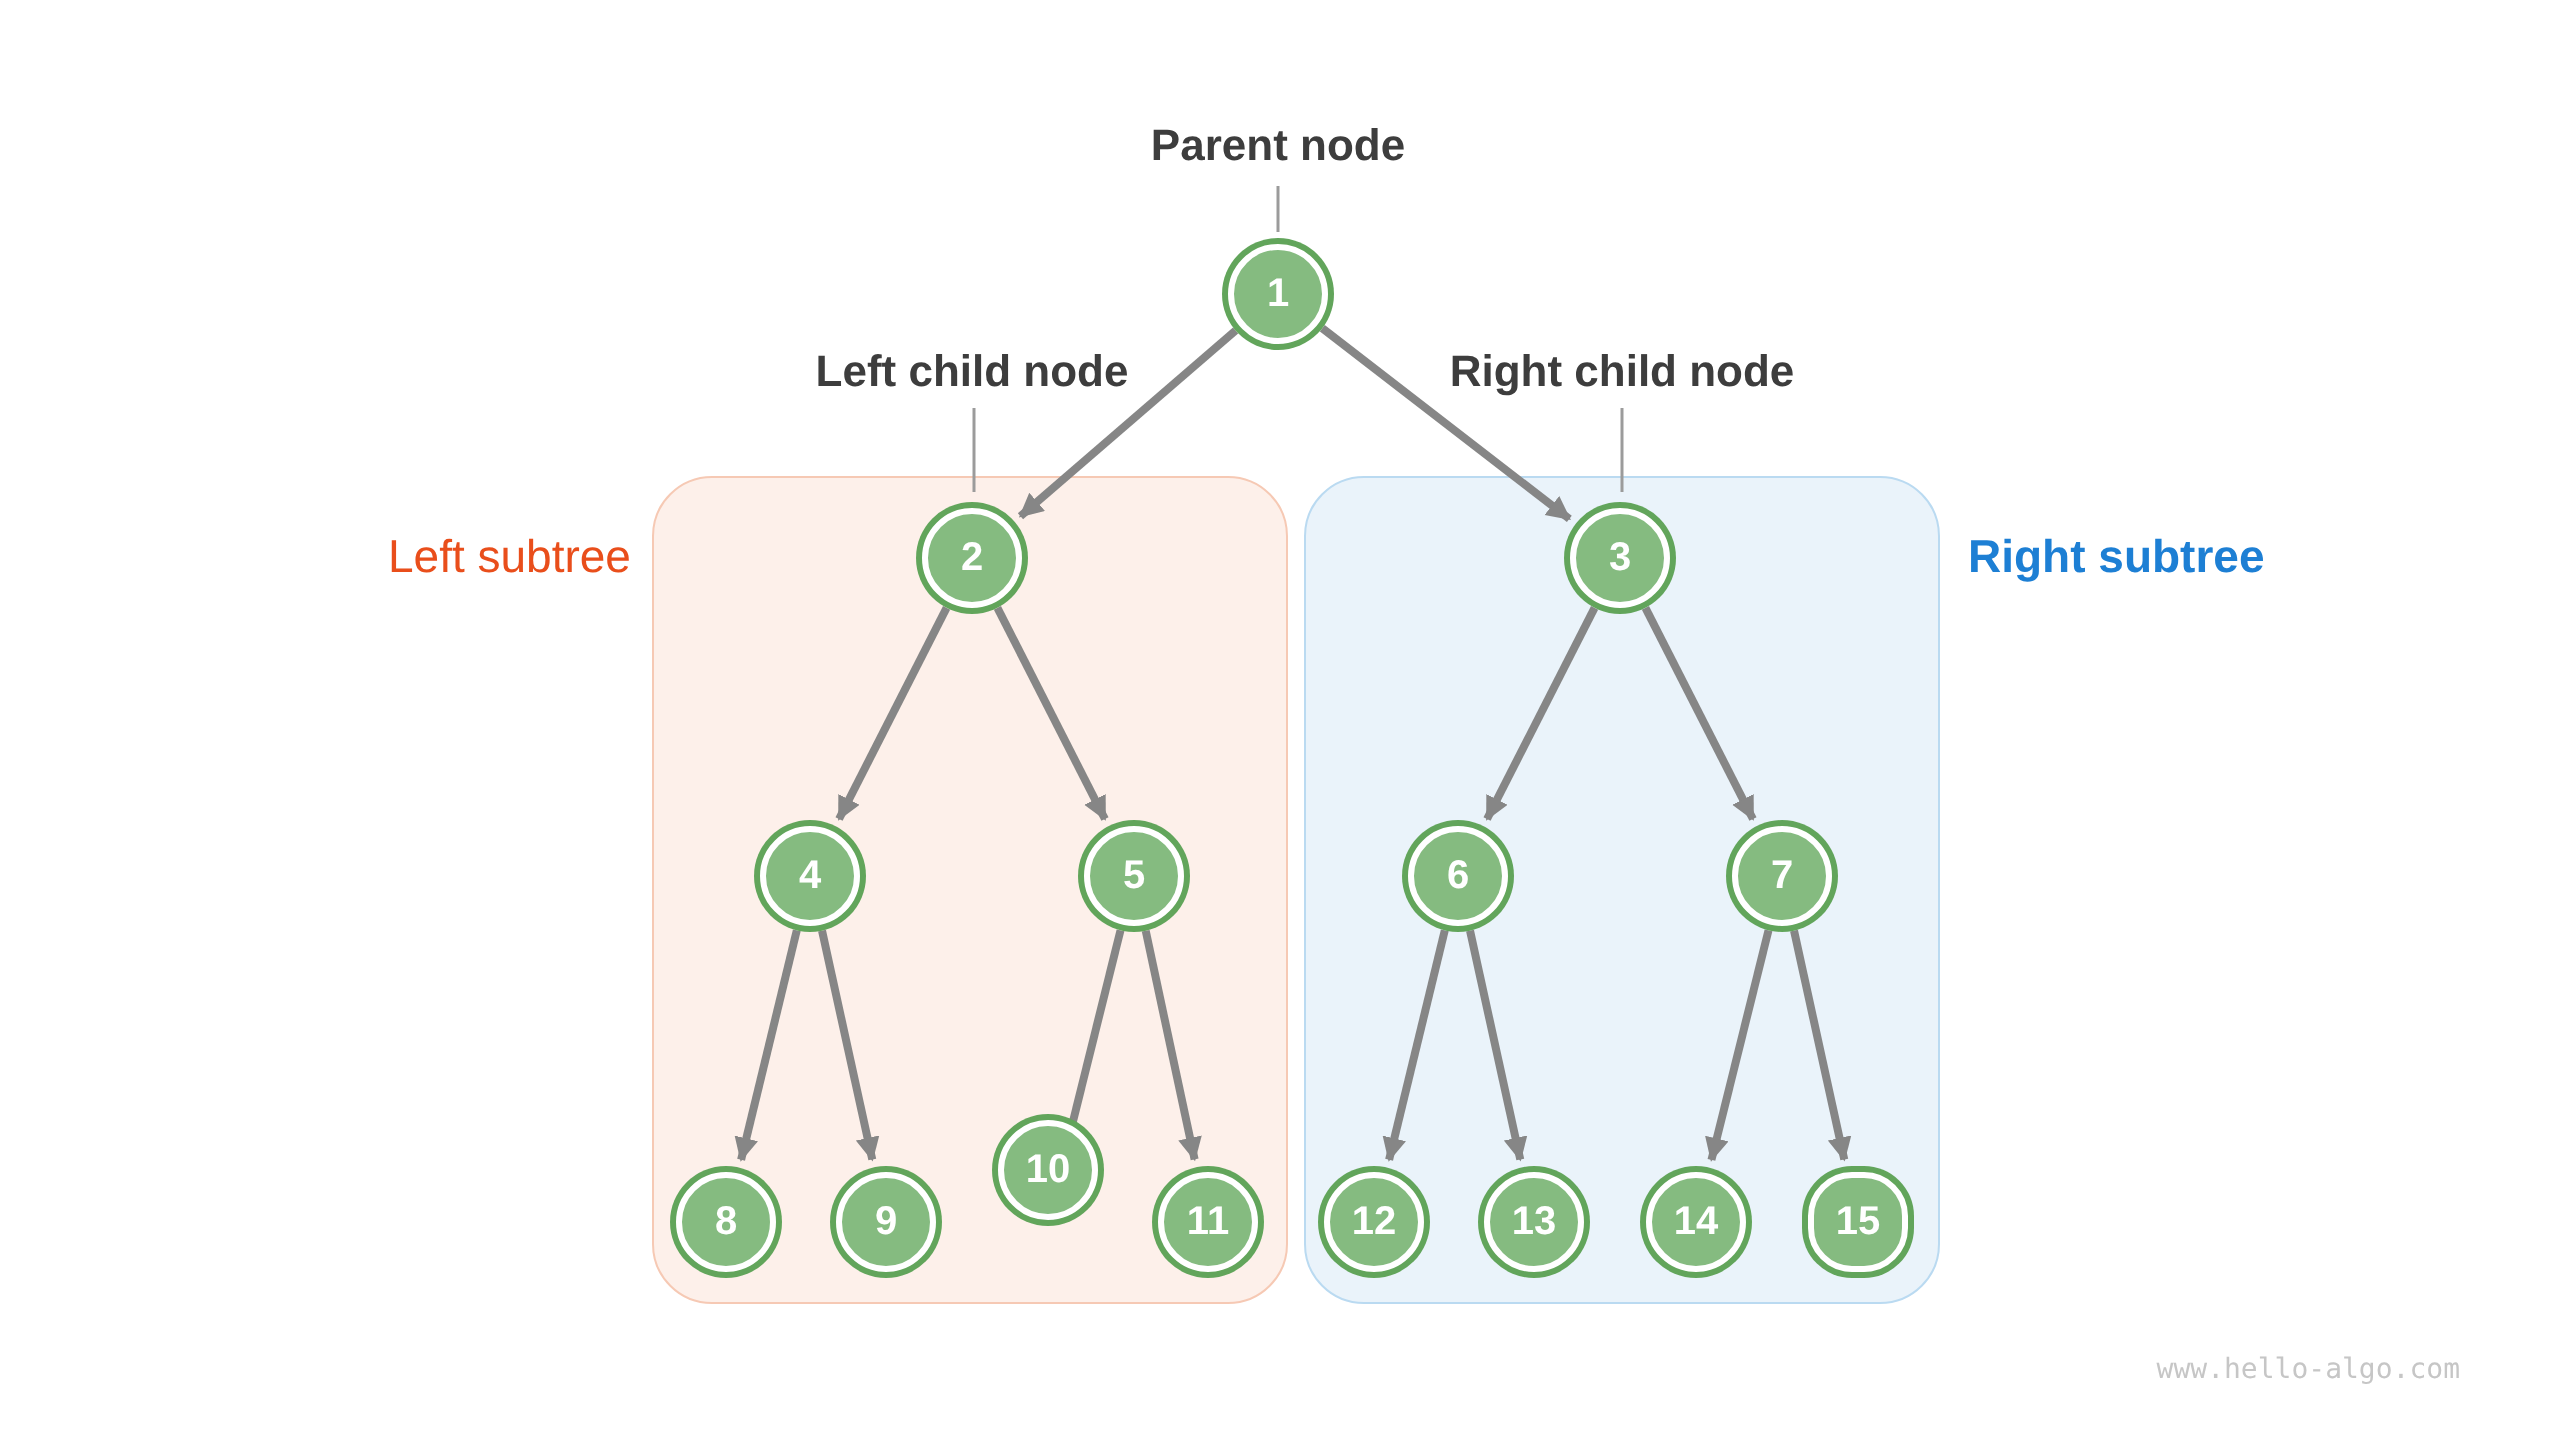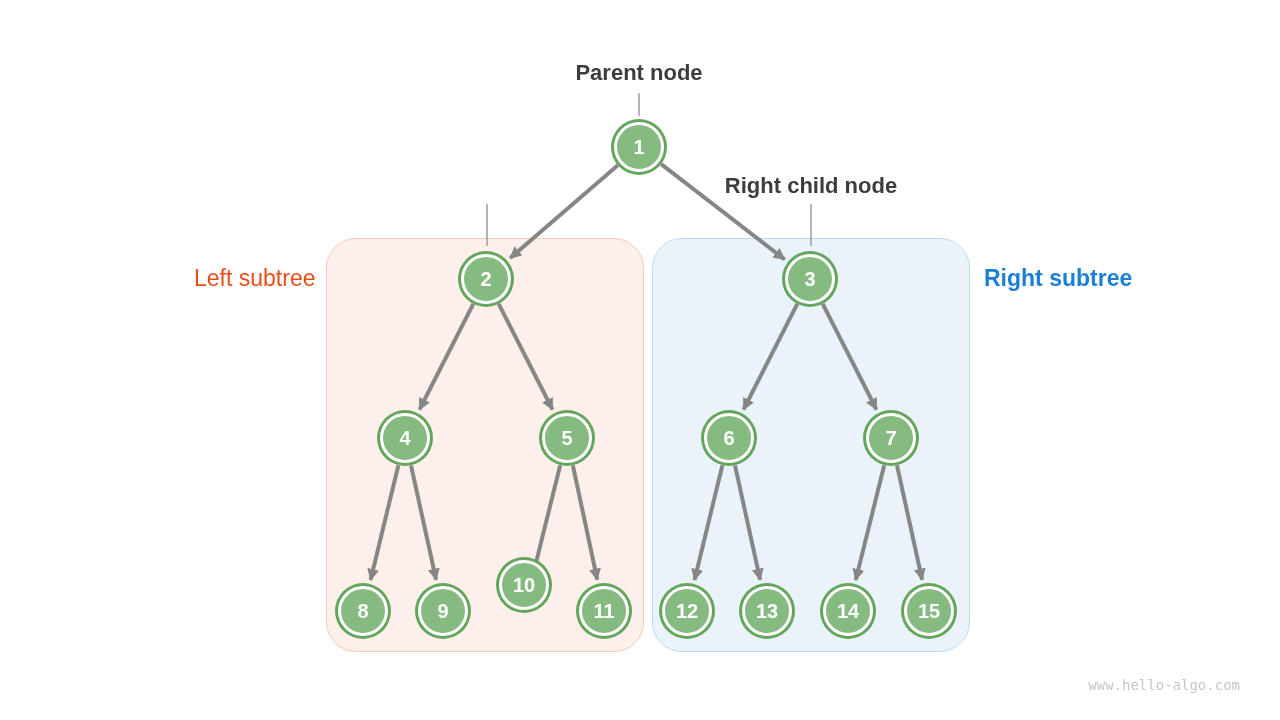--- a/index.html
+++ b/index.html
@@ -81,21 +81,21 @@
     position: absolute;
     left: 984px;
     top: 265px;
     font-size: 23px;
     font-weight: bold;
     color: var(--c-right_subtree_text, #1d7fd4);
     white-space: nowrap;
   }
   #watermark {
     position: absolute;
-    right: 40px;
+    right: 50px;
     top: 677px;
     font-family: "DejaVu Sans Mono", monospace;
     font-size: 14px;
     color: var(--c-watermark_text, #c6c6c6);
     white-space: nowrap;
   }
 </style>
 </head>
 <body>
 
@@ -167,28 +167,29 @@
       </div>
       <div class="tree-node" style="left: 662px; top: 586px;">
         <span class="node-label">12</span>
       </div>
       <div class="tree-node" style="left: 742px; top: 586px; text-align: right;">
         <span class="node-label">13</span>
       </div>
       <div class="tree-node" style="left: 823px; top: 586px;">
         <span class="node-label">14</span>
       </div>
-      <div class="tree-node" style="left: 904px; top: 586px;">
+      <div class="tree-node" style="left: 904px; top: 586px; border-radius: 22px;">
         <span class="node-label">15</span>
       </div>
     </div>
 
 
   <div id="parent-label" class="diagram-label centered">Parent node</div>
 
+  <div id="left-child-label" class="diagram-label centered">Left child node</div>
 
   <div id="right-child-label" class="diagram-label centered">Right child node</div>
 
   <div id="left-subtree-label">Left subtree</div>
 
   <div id="right-subtree-label">Right subtree</div>
 
   <div id="watermark">www.hello-algo.com</div>
 
 </div>

